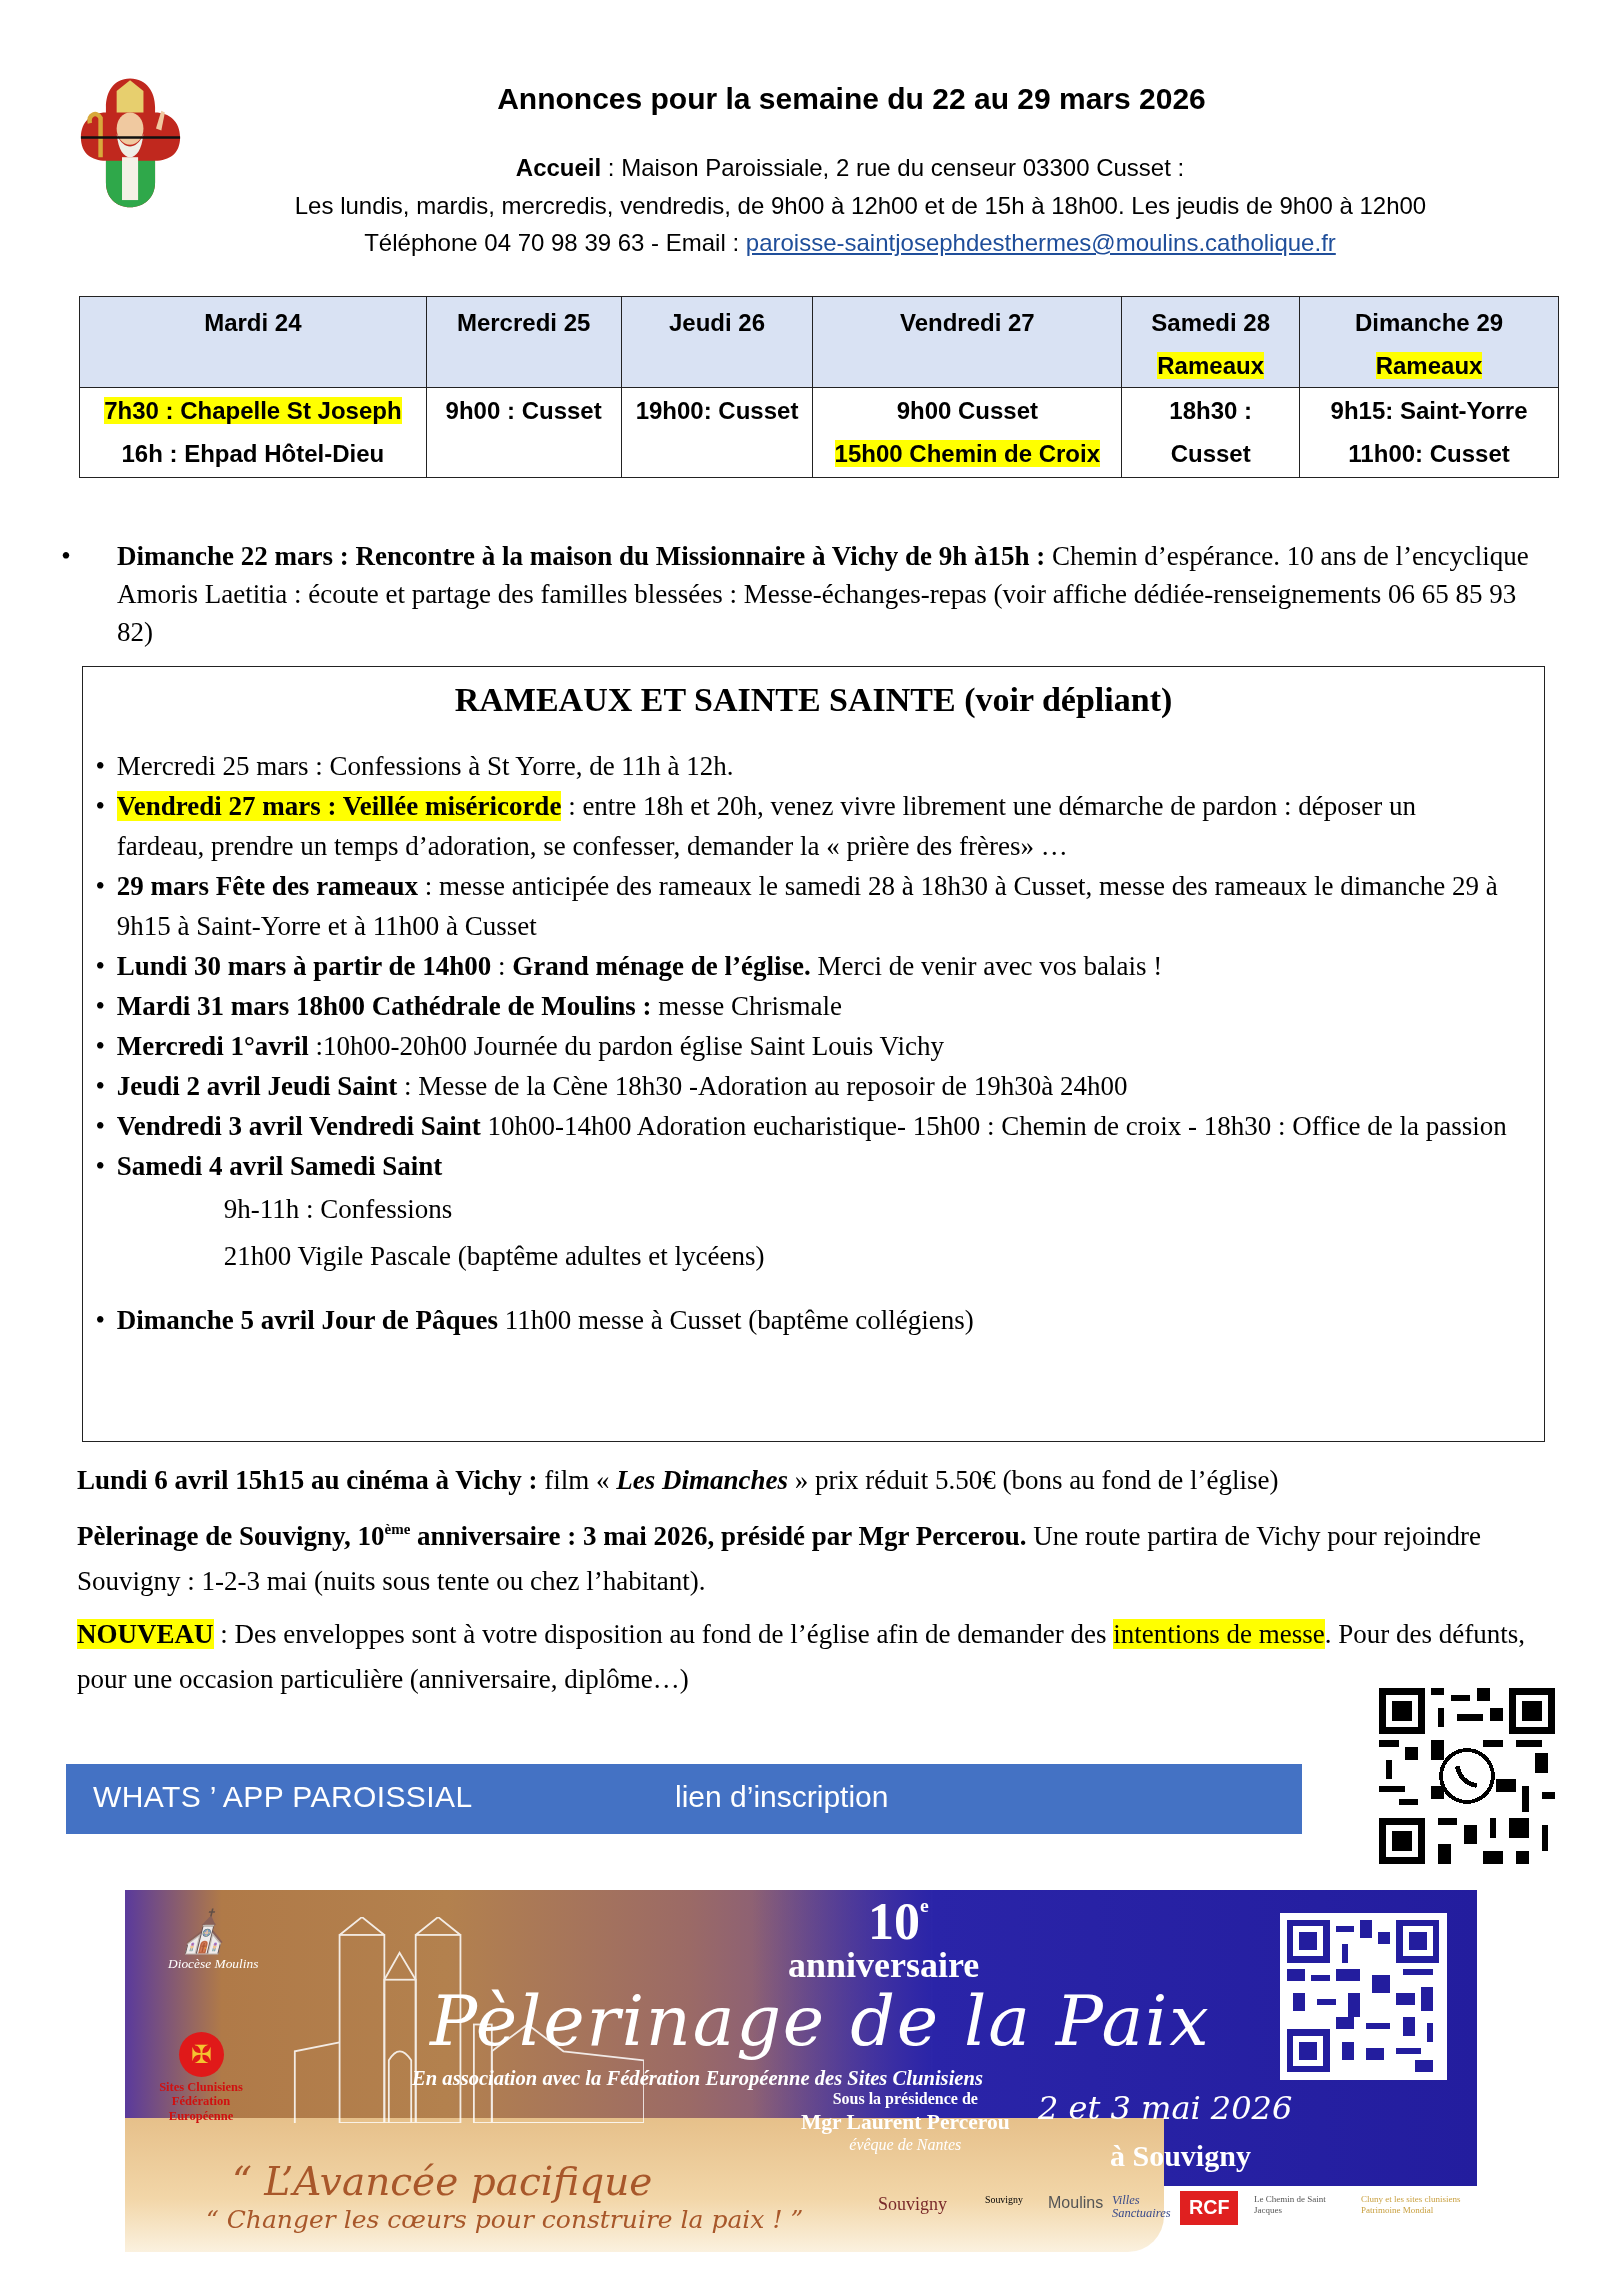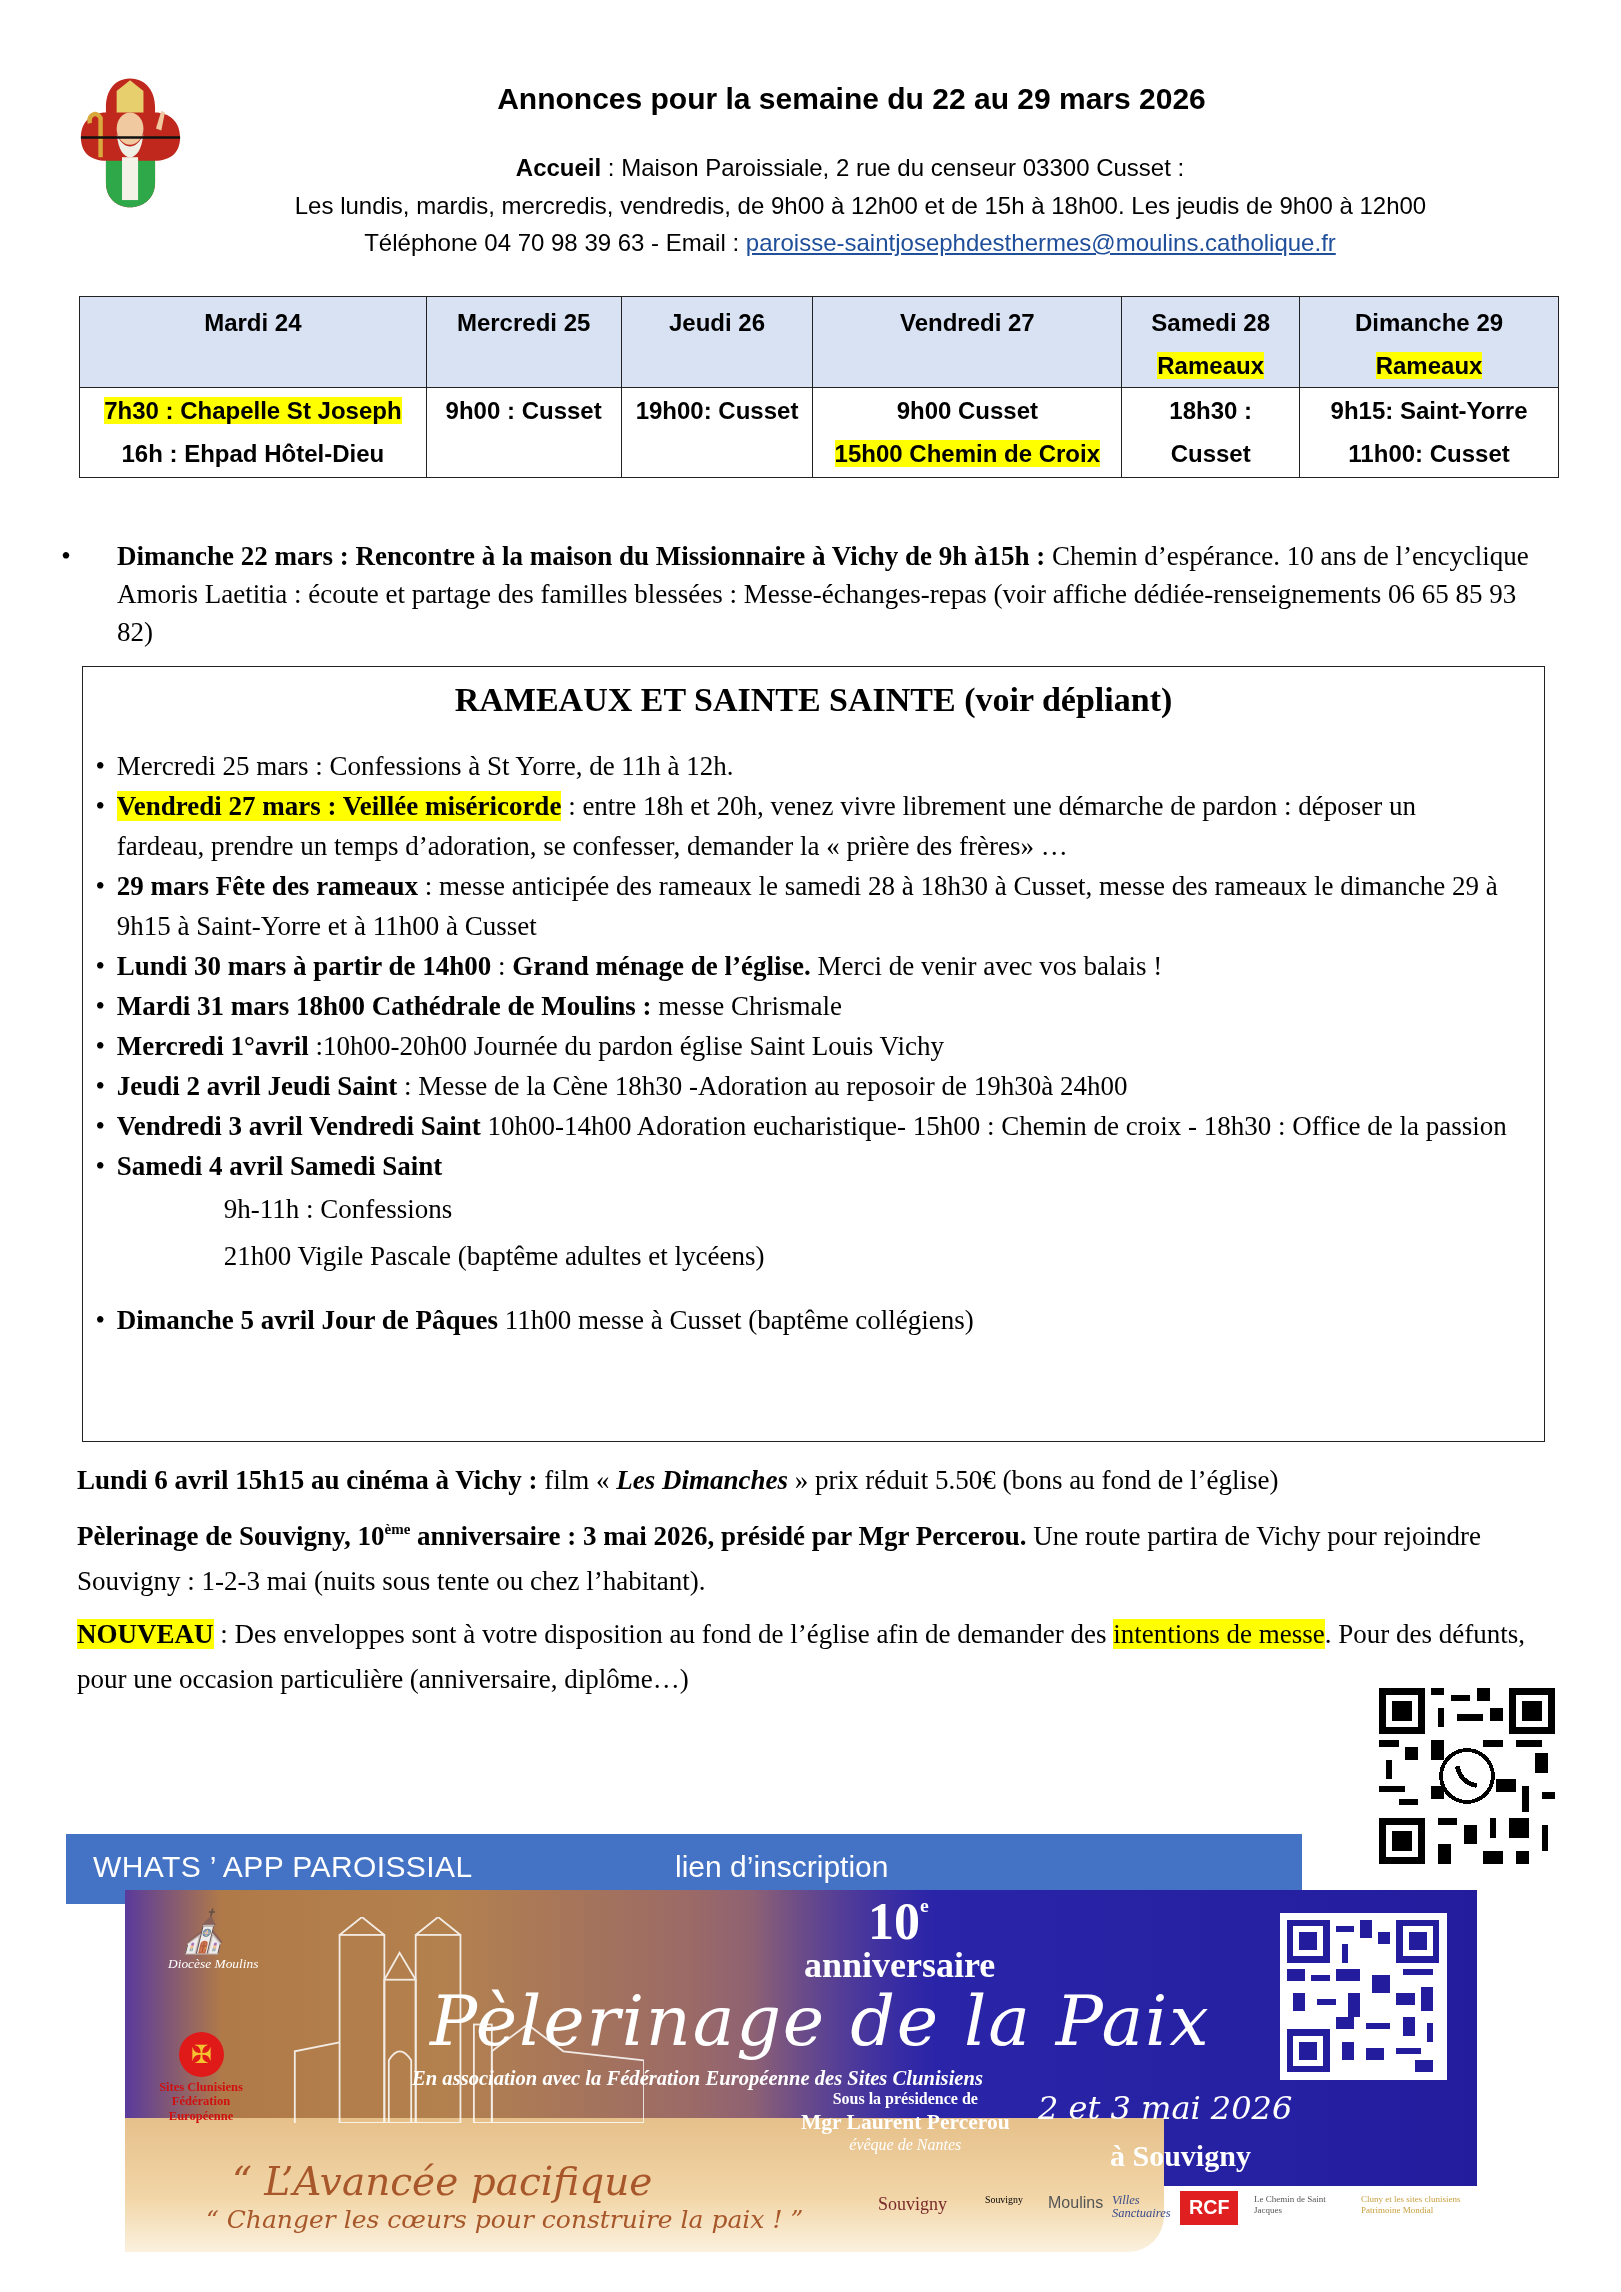--- a/index.html
+++ b/index.html
@@ -41,38 +41,38 @@
   #hw-list li.gap { margin-top: 19.7px; }
 
   
   .para { position: absolute; left: 77px; width: 1487px; font-size: 27px; line-height: 45px; }
   #lundi6 { top: 1458px; }
   #pelerinage { top: 1514px; }
   #nouveau { top: 1612px; }
   sup { font-size: 15px; vertical-align: 10.7px; line-height: 0; }
 
   
-  #wa-banner { position: absolute; left: 66px; top: 1834px; width: 1236px; height: 70px; background: #4472c4; color: #fff; font-size: 30px; }
+  #wa-banner { position: absolute; left: 66px; top: 1764px; width: 1236px; height: 70px; background: #4472c4; color: #fff; font-size: 30px; }
   #wa-title { position: absolute; left: 27px; top: 16px; letter-spacing: 0.4px; }
   #wa-link { position: absolute; left: 609px; top: 16px; }
   #wa-qr { position: absolute; left: 1373px; top: 1682px; width: 188px; height: 188px; background: #fff; }
 
   
   #poster { position: absolute; left: 125px; top: 1890px; width: 1352px; height: 399px; overflow: hidden; }
   #poster .bg-left { position: absolute; left: 0; top: 0; width: 806px; height: 260px;
      background: linear-gradient(90deg, #5a3a9c 0%, #b07a48 12%, #b3814e 40%, #9b6a66 70%, #6a4a98 100%); }
   #poster .bg-right { position: absolute; left: 627px; top: 0; width: 725px; height: 296px;
      background: linear-gradient(90deg, rgba(36,30,160,0) 0%, #2a24a8 25%, #231d9e 100%); }
   #poster .bg-bottom { position: absolute; left: 0; top: 228px; width: 1039px; height: 134px;
      background: linear-gradient(180deg, #e6c08a 0%, #f2d6a8 60%, #fbf1df 100%); border-radius: 0 0 36px 0; }
   #poster .bg-white { position: absolute; left: 0; top: 363px; width: 1352px; height: 36px; background: #fff; }
   .p-text { position: absolute; color: #fff; white-space: nowrap; }
   #p-10e { left: 743px; top: 1.8px; font-family: "Liberation Serif", serif; font-weight: bold; font-size: 52px; }
   #p-10e sup { font-size: 19.7px; vertical-align: 27px; }
-  #p-anniv { left: 663px; top: 54px; font-family: "Liberation Serif", serif; font-weight: bold; font-size: 36px; margin-left: 16px; }
+  #p-anniv { left: 663px; top: 54px; font-family: "Liberation Serif", serif; font-weight: bold; font-size: 36px; }
   #p-script { left: 269px; top: 90px; font-family: "DejaVu Serif", serif; font-style: italic; font-size: 70px; letter-spacing: 1.8px; margin-left: 36px; }
   #p-assoc { left: 287px; top: 177px; font-family: "Liberation Serif", serif; font-style: italic; font-weight: bold; font-size: 20.6px; }
   #p-presid { left: 676px; top: 199px; font-family: "Liberation Serif", serif; font-weight: bold; font-size: 16px; text-align: center; line-height: 20.6px; }
   #p-dates { left: 913px; top: 199px; font-family: "DejaVu Serif", serif; font-style: italic; font-size: 32px; }
   #p-place { left: 985px; top: 249px; font-family: "Liberation Serif", serif; font-weight: bold; font-size: 30px; }
   #p-motto1 { left: 107px; top: 269px; color: #a8572a; font-family: "DejaVu Serif", serif; font-style: italic; font-size: 39px; }
   #p-motto2 { left: 81px; top: 315px; color: #a8572a; font-family: "DejaVu Serif", serif; font-style: italic; font-size: 25px; }
   #p-diocese { left: 43px; top: 18px; width: 72px; text-align: center; color: #fff; font-family: "Liberation Serif", serif; font-style: italic; font-size: 13.4px; line-height: 16px; }
   #p-diocese .mark { display: block; font-size: 41px; line-height: 48px; }
   #p-cluny-badge { position: absolute; left: 54px; top: 142px; width: 45px; height: 45px; border-radius: 50%; background: #e01919; color: #f4c430; font-size: 25px; text-align: center; line-height: 45px; }

